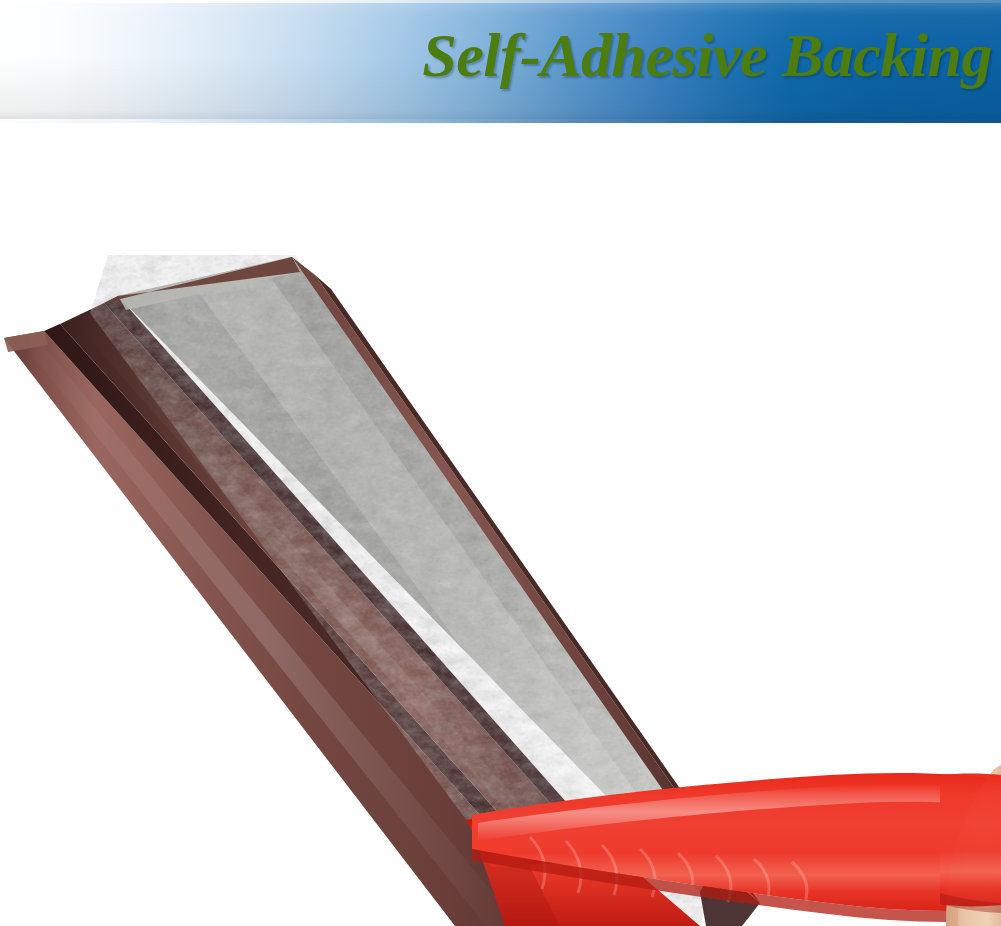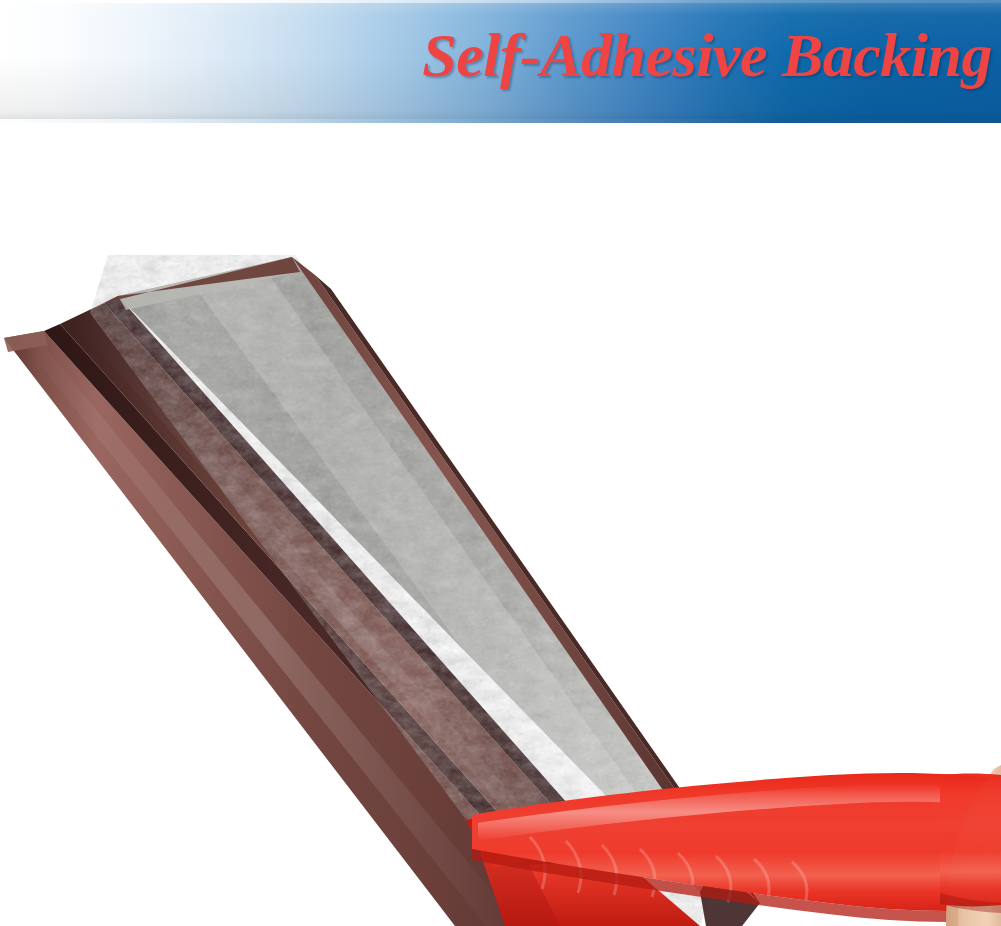--- a/index.html
+++ b/index.html
@@ -44,21 +44,21 @@
     background:linear-gradient(to right, #ffffff 0%, #eff5fa 14%, #c7ddee 27%, #8fb9db 42%, #4d86bd 60%, #125d99 78%, #0d5793 100%);
     opacity:.95;
   }
   .banner-title{
     position:absolute;left:300px;top:18px;width:692px;
     text-align:right;
     font-family:"Liberation Serif", serif;
     font-weight:bold;font-style:italic;
     font-size:62px;line-height:74px;
     letter-spacing:-0.5px;
-    color:#ef4444;
+    color:#4d7c0f;
     text-shadow:2px 2px 2px rgba(0,40,80,.30);
     white-space:nowrap;
   }
 
   
   .desc{
     position:absolute;left:333px;top:191px;width:648px;
     font-family:"Liberation Serif", serif;
     font-style:italic;font-weight:bold;
     font-size:30px;line-height:53px;

